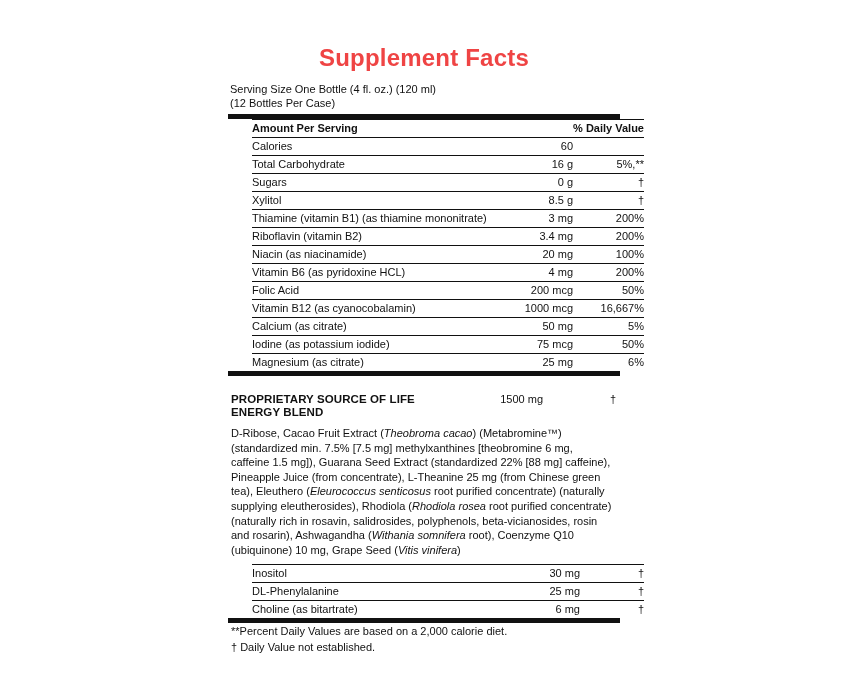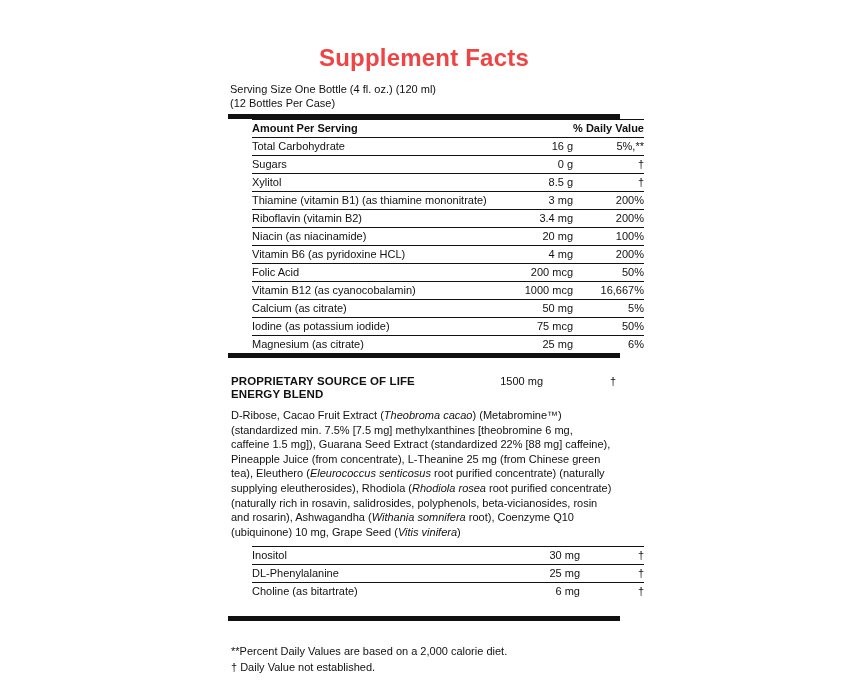--- a/index.html
+++ b/index.html
@@ -113,25 +113,24 @@
   .ingredients {
     font-size: 11px;
     line-height: 14.6px;
     padding: 6px 6px 7px 3px;
     text-align: left;
   }
   .ingredients i { font-style: italic; }
 
   .footnotes {
     border-top: 5px solid #111;
-    padding-top: 22px;
+    padding-top: 0;
     font-size: 11px;
     line-height: 16px;
     padding-left: 3px;
-    margin-top: 16px;
   }
 </style>
 </head>
 <body>
 
 <div class="panel">
 
   <div class="sf-title">Supplement Facts</div>
 
   <div class="serving-lines">
@@ -142,20 +141,25 @@
   <div class="rule-thick"></div>
 
   <table class="facts">
     <tbody>
       <tr class="head-row">
         <td class="name">Amount Per Serving</td>
         <td class="amt"></td>
         <td class="dv">% Daily Value</td>
       </tr>
 
+      <tr>
+        <td class="name">Calories</td>
+        <td class="amt">60</td>
+        <td class="dv"></td>
+      </tr>
       <tr class="row-line">
         <td class="name">Total Carbohydrate</td>
         <td class="amt">16 g</td>
         <td class="dv">5%,**</td>
       </tr>
       <tr class="row-line">
         <td class="name indent1">Sugars</td>
         <td class="amt">0 g</td>
         <td class="dv">†</td>
       </tr>

